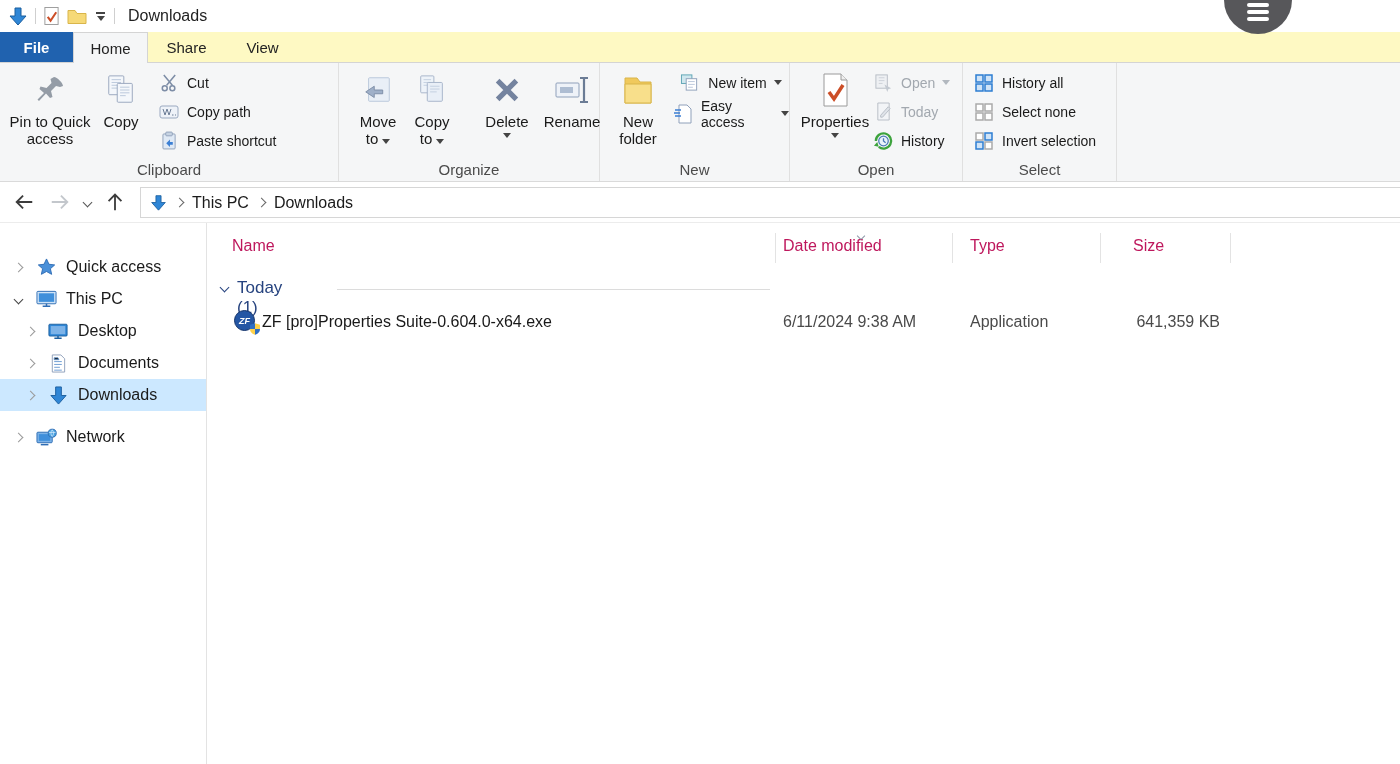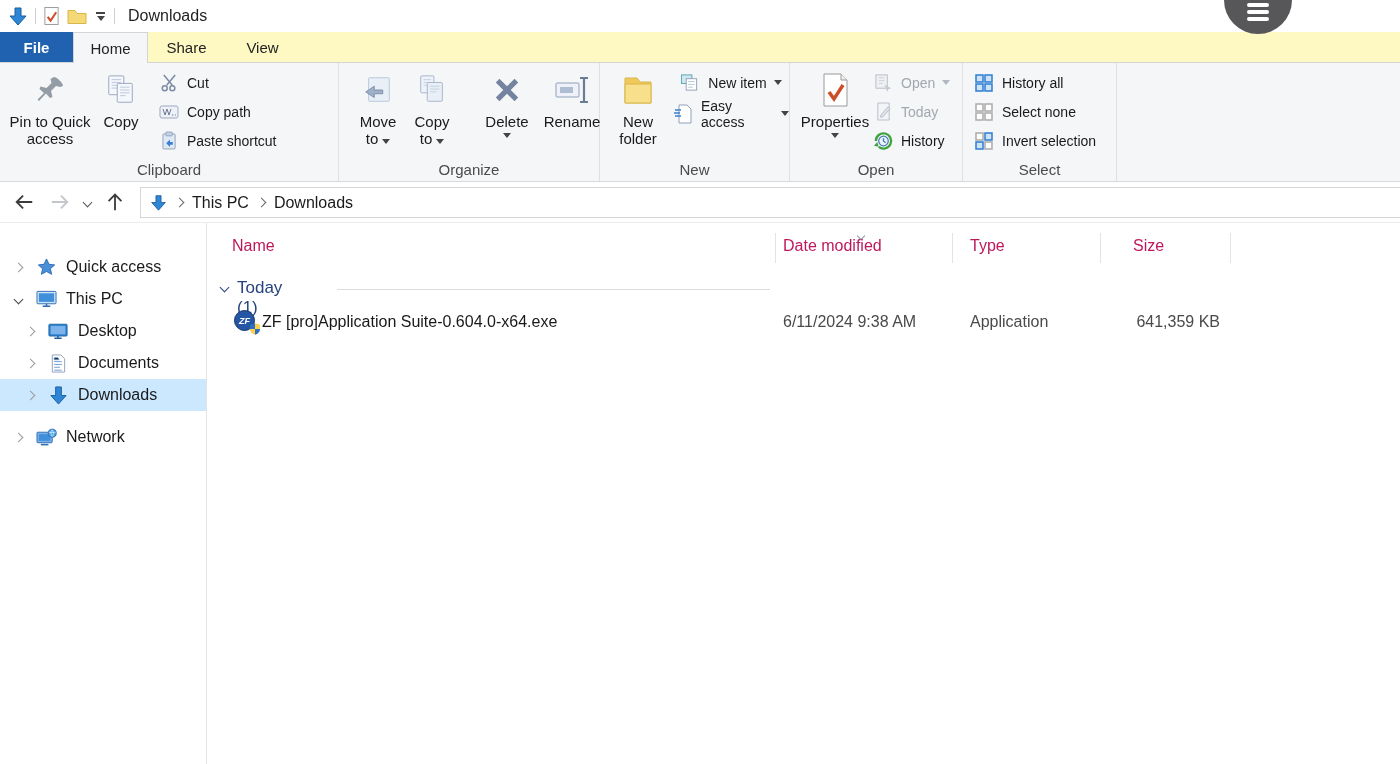--- a/index.html
+++ b/index.html
@@ -507,20 +507,20 @@
       <div class="filerow">
         <span class="file-icon-wrap">
           <span class="zf-circle">ZF</span>
           <svg class="uac-shield" width="10" height="12" viewBox="0 0 12 14">
               <path d="M6 0L0 2v5h6z" fill="#2f6fc4"></path>
               <path d="M6 0l6 2v5H6z" fill="#ffd24a"></path>
               <path d="M0 7c0 4 3 6 6 7V7z" fill="#ffd24a"></path>
               <path d="M12 7c0 4-3 6-6 7V7z" fill="#2f6fc4"></path>
             </svg>
         </span>
-        <span class="cell fname">ZF [pro]Application Suite-0.604.0-x64.exe</span>
+        <span class="cell fname">ZF [pro]Properties Suite-0.604.0-x64.exe</span>
         <span class="cell fdate">6/11/2024 9:38 AM</span>
         <span class="cell ftype">Application</span>
         <span class="cell fsize">641,359 KB</span>
       </div>
     </div>
   </div>
 </div>
 
 </body></html>

